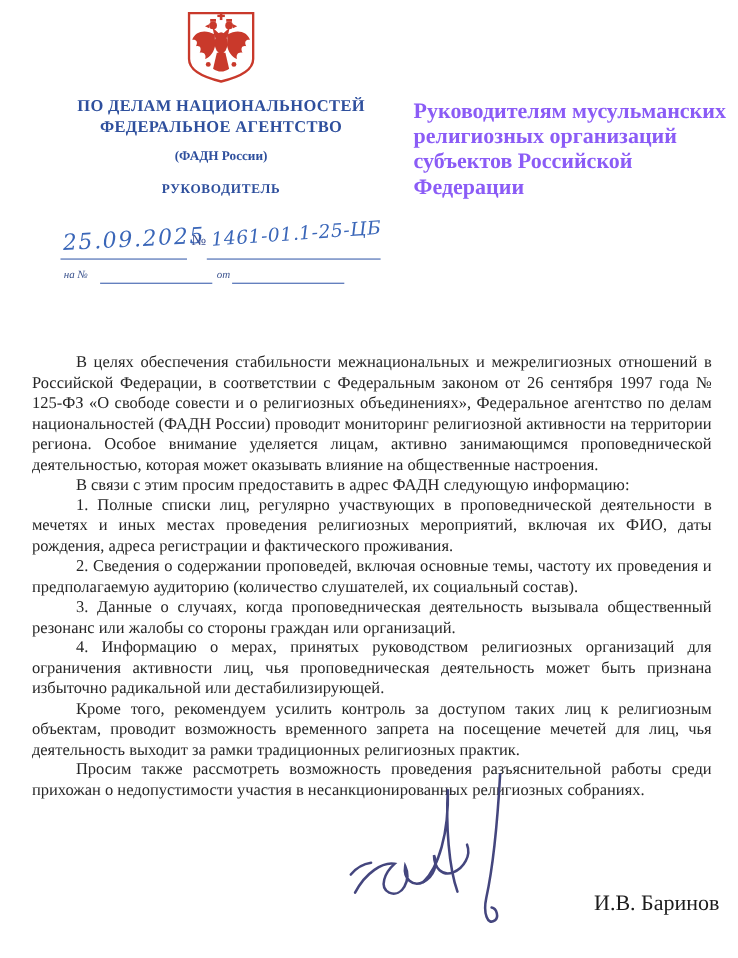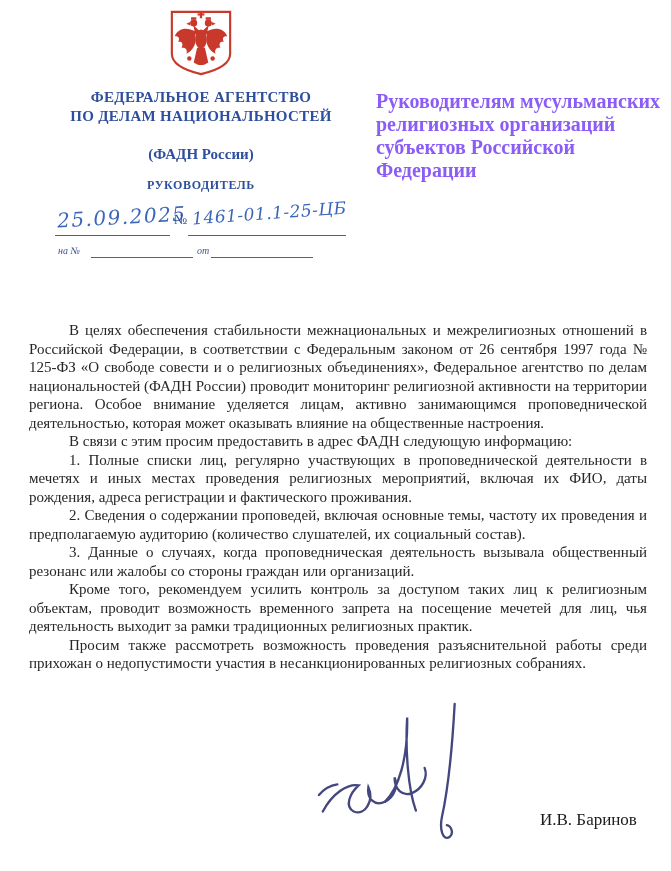--- a/index.html
+++ b/index.html
@@ -20,21 +20,21 @@
     overflow:hidden;
     font-family:"Liberation Serif", serif;
   }
   
   .letterhead{
     position:absolute;left:55px;top:8px;width:292px;
     text-align:center;color:var(--accent);
   }
   .emblem-wrap{width:68px;height:70px;margin:0 auto 10px auto;color:var(--emblem);}
   .org-name{font-weight:bold;font-size:15px;line-height:18.5px;letter-spacing:.3px;}
-  .org-short{font-weight:bold;font-size:15px;margin-top:21px;}
+  .org-short{font-weight:bold;font-size:12px;margin-top:9px;}
   .role{font-weight:bold;font-size:12px;margin-top:15px;letter-spacing:.6px;}
   .addr{font-style:italic;font-size:11.5px;margin-top:15px;color:#41599f;letter-spacing:.2px;}
   
   .refblock{position:absolute;left:55px;top:204px;width:330px;height:64px;font-family:"Liberation Serif",serif;}
   .hw{font-family:"DejaVu Serif",serif;font-style:italic;color:var(--ink);}
   .hw-date{position:absolute;left:2px;top:1px;font-size:20px;letter-spacing:1.5px;transform:rotate(-3deg);}
   .hw-num{position:absolute;left:137px;top:-1px;font-size:17px;letter-spacing:.5px;transform:rotate(-4deg);white-space:nowrap;}
   .num-sign{position:absolute;left:119px;top:8px;font-size:14px;color:#3a4f93;}
   .rule{position:absolute;height:0;border-top:1.4px solid var(--rule);}
   .rule-1{left:0;top:31px;width:115px;}
@@ -53,21 +53,21 @@
   
   .body-text{position:absolute;left:29px;top:288px;width:618px;margin-top:33px;}
   .para{
     font-size:15px;line-height:18.5px;color:var(--bodytext);
     text-align:justify;text-indent:40px;
   }
   
   .sig-wrap{position:absolute;left:312px;top:700px;width:200px;height:160px;color:var(--signature);}
   .sig-name{
     position:absolute;left:540px;top:810px;width:110px;
-    font-size:17px;color:#1c1c1c;text-align:left;white-space:nowrap;
+    font-size:20px;color:#1c1c1c;text-align:right;white-space:nowrap;
   }
 </style>
 </head>
 <body>
 
 <div class="page">
 
   <div class="letterhead">
     <div class="emblem-wrap">
       <svg viewBox="0 0 70 72" width="68" height="70" aria-hidden="true">
@@ -84,22 +84,22 @@
           <path d="M27,17.5 L35,25 L43,17.5 L41,27 L29,27 Z"></path>
           <ellipse cx="35" cy="32" rx="6" ry="10"></ellipse>
           <path d="M29,24 C20,19 11,21 8,29 C12,28.5 13.5,31 11.5,35 C15.5,34 17,37 15,41 C19,40 21.5,43 20,47 C25,45 28.5,40 29.5,34 Z"></path>
           <path d="M41,24 C50,19 59,21 62,29 C58,28.5 56.5,31 58.5,35 C54.5,34 53,37 55,41 C51,40 48.5,43 50,47 C45,45 41.5,40 40.5,34 Z"></path>
           <path d="M31,41 L27.5,56 C32,59.5 38,59.5 42.5,56 L39,41 Z"></path>
           <circle cx="23" cy="52" r="2.3"></circle>
           <circle cx="47" cy="52" r="2.3"></circle>
         </g>
       </svg>
     </div>
+    <div class="org-name">ПО ДЕЛАМ НАЦИОНАЛЬНОСТЕЙ</div>
     <div class="org-name">ФЕДЕРАЛЬНОЕ АГЕНТСТВО</div>
-    <div class="org-name">ПО ДЕЛАМ НАЦИОНАЛЬНОСТЕЙ</div>
     <div class="org-short">(ФАДН России)</div>
     <div class="role">РУКОВОДИТЕЛЬ</div>
   </div>
 
   <div class="refblock">
     <span class="hw hw-date">25.09.2025</span>
     <span class="num-sign">№</span>
     <span class="hw hw-num">1461-01.1-25-ЦБ</span>
     <div class="rule rule-1"></div>
     <div class="rule rule-2"></div>
@@ -112,20 +112,21 @@
   <div class="addressee">Руководителям мусульманских
 религиозных организаций
 субъектов Российской Федерации</div>
 
   <div class="body-text">
       <p class="para">В целях обеспечения стабильности межнациональных и межрелигиозных отношений в Российской Федерации, в соответствии с Федеральным законом от 26 сентября 1997 года № 125-ФЗ «О свободе совести и о религиозных объединениях», Федеральное агентство по делам национальностей (ФАДН России) проводит мониторинг религиозной активности на территории региона. Особое внимание уделяется лицам, активно занимающимся проповеднической деятельностью, которая может оказывать влияние на общественные настроения.</p>
       <p class="para">В связи с этим просим предоставить в адрес ФАДН следующую информацию:</p>
       <p class="para">1. Полные списки лиц, регулярно участвующих в проповеднической деятельности в мечетях и иных местах проведения религиозных мероприятий, включая их ФИО, даты рождения, адреса регистрации и фактического проживания.</p>
       <p class="para">2. Сведения о содержании проповедей, включая основные темы, частоту их проведения и предполагаемую аудиторию (количество слушателей, их социальный состав).</p>
       <p class="para">3. Данные о случаях, когда проповедническая деятельность вызывала общественный резонанс или жалобы со стороны граждан или организаций.</p>
+      <p class="para">4. Информацию о мерах, принятых руководством религиозных организаций для ограничения активности лиц, чья проповедническая деятельность может быть признана избыточно радикальной или дестабилизирующей.</p>
       <p class="para">Кроме того, рекомендуем усилить контроль за доступом таких лиц к религиозным объектам, проводит возможность временного запрета на посещение мечетей для лиц, чья деятельность выходит за рамки традиционных религиозных практик.</p>
       <p class="para">Просим также рассмотреть возможность проведения разъяснительной работы среди прихожан о недопустимости участия в несанкционированных религиозных собраниях.</p>
     </div>
 
   <div class="sig-wrap">
     <svg viewBox="0 0 200 165" width="200" height="160" aria-hidden="true" fill="none" stroke="currentColor" stroke-width="2.4" stroke-linecap="round" opacity="0.95">
       <path d="M8,115 C18,96 34,86 45,88 C36,96 30,110 40,115 C52,120 61,103 55,90 C53,102 62,110 72,105 C82,100 86,88 82,80 C82,92 90,100 100,96 C110,92 117,80 113,70"></path>
       <path d="M72,105 C86,92 96,60 95,18 C93,52 96,92 104,114"></path>
       <path d="M144,4 C142,40 138,88 131,120 C128,134 132,146 139,141 C143,138 141,130 136,129"></path>
       <path d="M4,98 C9,92 16,88 23,87"></path>

